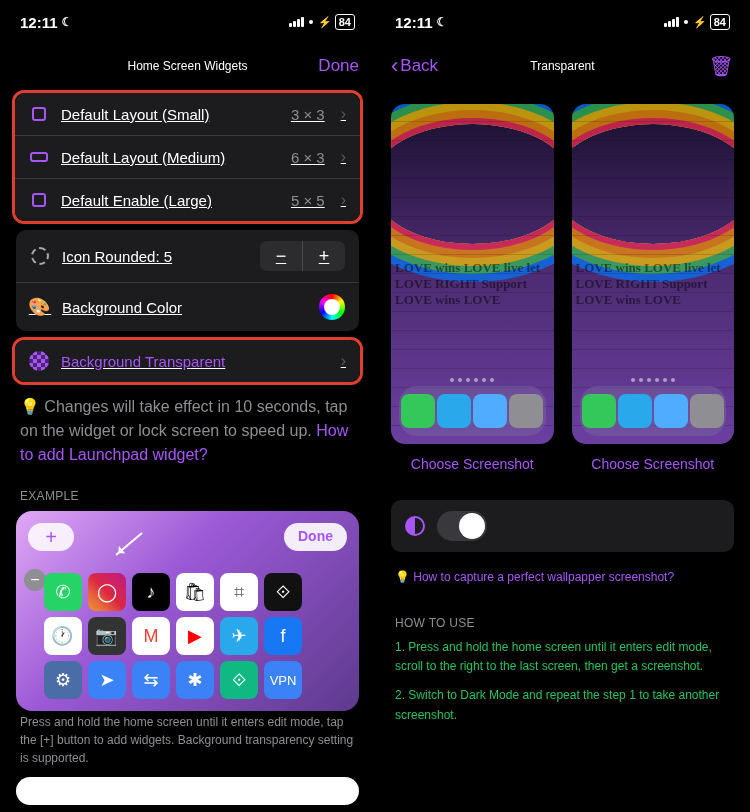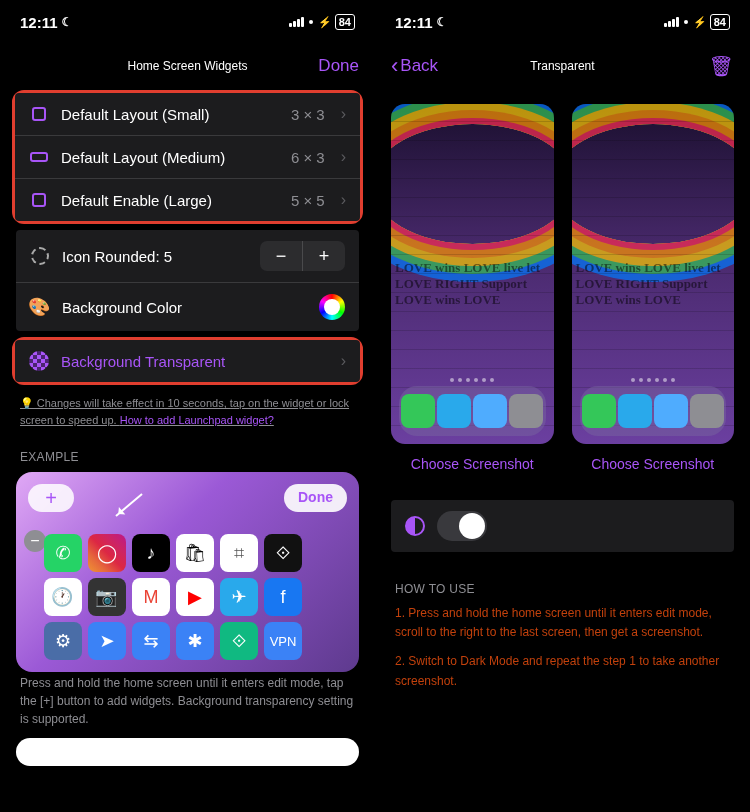--- a/index.html
+++ b/index.html
@@ -78,22 +78,23 @@
     padding: 22px 0 8px 4px;
     text-transform: uppercase;
   }
   .red-box {
     border: 3px solid #e03e2f;
     border-radius: 12px;
     margin: 2px -4px;
   }
   .list {
     background: #1c1c1e;
-    border-radius: 4px;
+    border-radius: 10px;
     overflow: hidden;
+    text-decoration: underline;
   }
   .list-row {
     display: flex;
     align-items: center;
     padding: 11px 14px;
     border-bottom: 0.5px solid #3a3a3c;
     gap: 12px;
   }
   .list-row:last-child { border-bottom: none; }
   .row-icon {
@@ -125,25 +126,24 @@
       linear-gradient(45deg, #a855f7 25%, transparent 25%, transparent 75%, #a855f7 75%) 0 0 / 8px 8px,
       linear-gradient(45deg, #a855f7 25%, #4a2570 25%, #4a2570 75%, #a855f7 75%) 4px 4px / 8px 8px;
   }
   .half-circle-icon {
     width: 20px; height: 20px; border-radius: 50%;
     border: 2px solid #a855f7;
     background: linear-gradient(90deg, #a855f7 50%, transparent 50%);
   }
   .highlight-row .row-label { color: #a855f7; }
   .tip {
-    font-size: 11px;
+    font-size: 16px;
     color: #8e8e93;
     padding: 8px 4px 0;
     line-height: 1.5;
-    text-decoration: underline;
   }
   .tip a { color: #a855f7; text-decoration: none; }
   .example-card {
     border-radius: 16px;
     overflow: hidden;
     height: 200px;
     position: relative;
     background: linear-gradient(135deg, #e0a8f5 0%, #9b59d6 40%, #5e3a8e 100%);
   }
   .example-top { display: flex; justify-content: space-between; padding: 12px; }
@@ -222,21 +222,21 @@
   .switch.on { background: #34c759; }
   .switch.off { background: #39393d; }
   .switch::after {
     content: ''; position: absolute; width: 26px; height: 26px; background: #fff;
     border-radius: 50%; top: 2px;
   }
   .switch.on::after { right: 2px; }
   .switch.off::after { right: 2px; }
   .link-tip { font-size: 12px; color: #a855f7; padding: 10px 20px; }
   .link-tip .bulb { color: #ccc; }
-  .howto-body { font-size: 12px; color: #c2410c; padding: 0 20px; line-height: 1.6; }
+  .howto-body { font-size: 12px; color: #22c55e; padding: 0 20px; line-height: 1.6; }
   .howto-body p { margin-bottom: 10px; }
   .dotted-circle {
     width: 18px; height: 18px; border: 2px dashed #aaa; border-radius: 50%;
   }
 </style>
 </head>
 <body>
 
 <div class="screen">
   <div class="status-bar">
@@ -450,20 +450,23 @@
 
   <div class="list toggle-list">
     <div class="list-row">
       <span class="row-icon">
           <span class="half-circle-icon"></span>
         </span>
       <span class="switch off"></span>
     </div>
   </div>
 
+  <div class="link-tip">
+    <span class="bulb">💡 </span><a>How to capture a perfect wallpapper screenshot?</a>
+  </div>
 
   <div class="section-header" style="padding-left:20px">HOW TO USE</div>
 
   <div class="howto-body">
     <p>1. Press and hold the home screen until it enters edit mode, scroll to the right to the last screen, then get a screenshot.</p>
     <p>2. Switch to Dark Mode and repeat the step 1 to take another screenshot.</p>
   </div>
 </div>
 
 </body></html>

